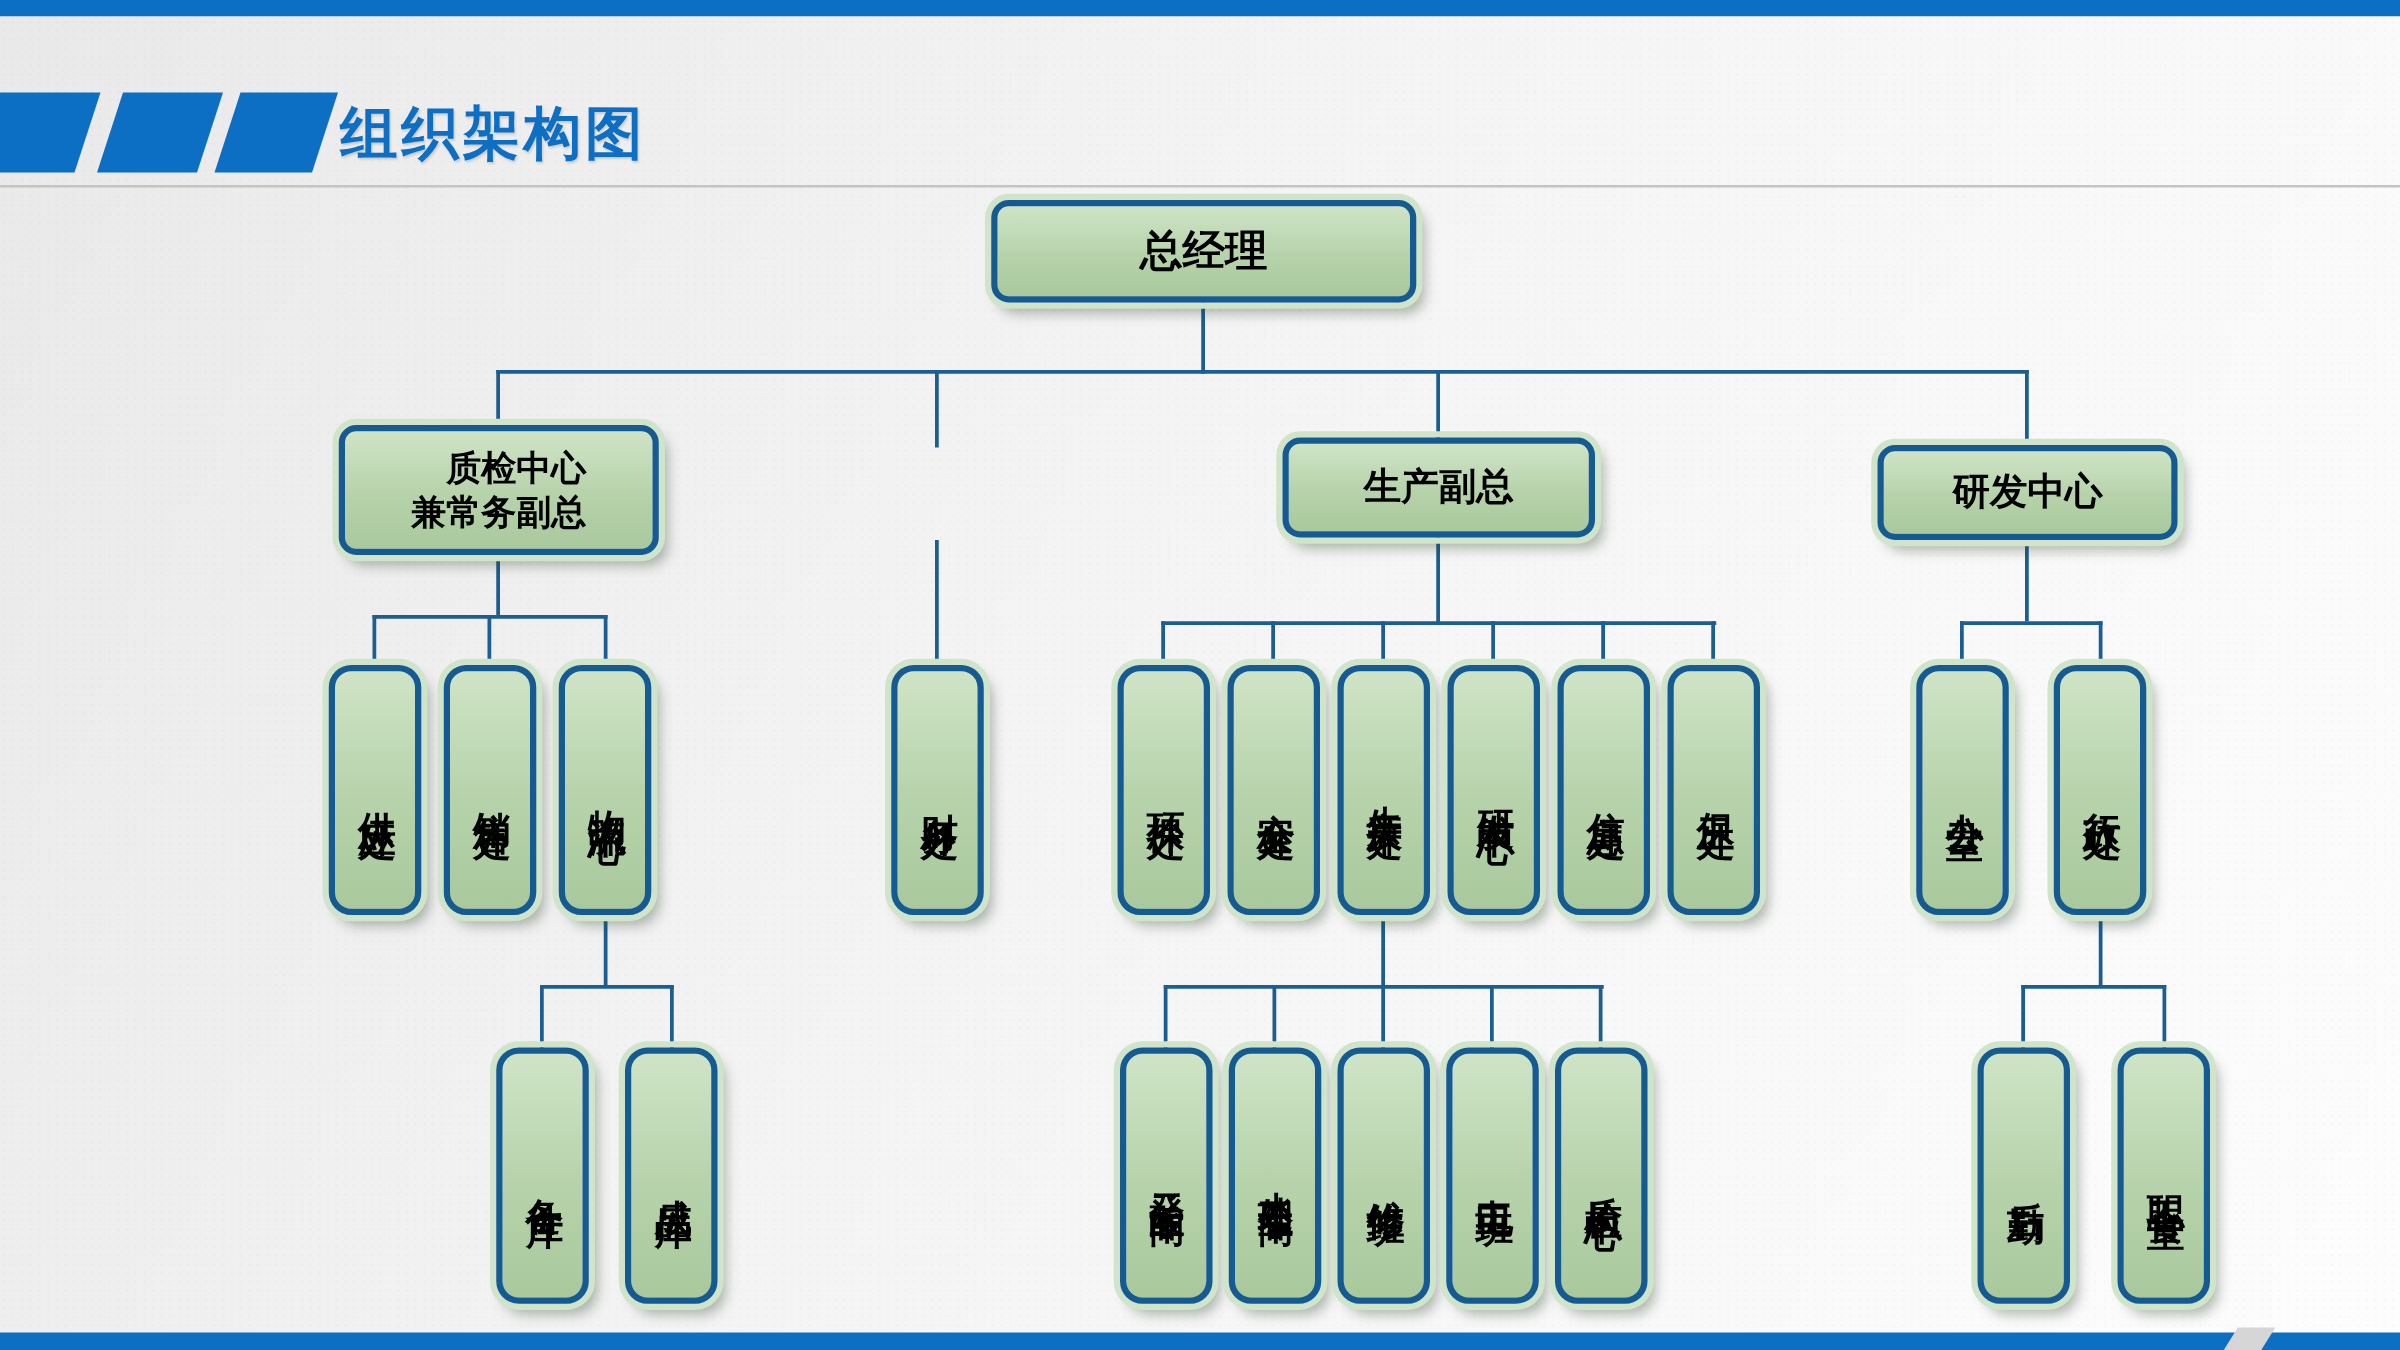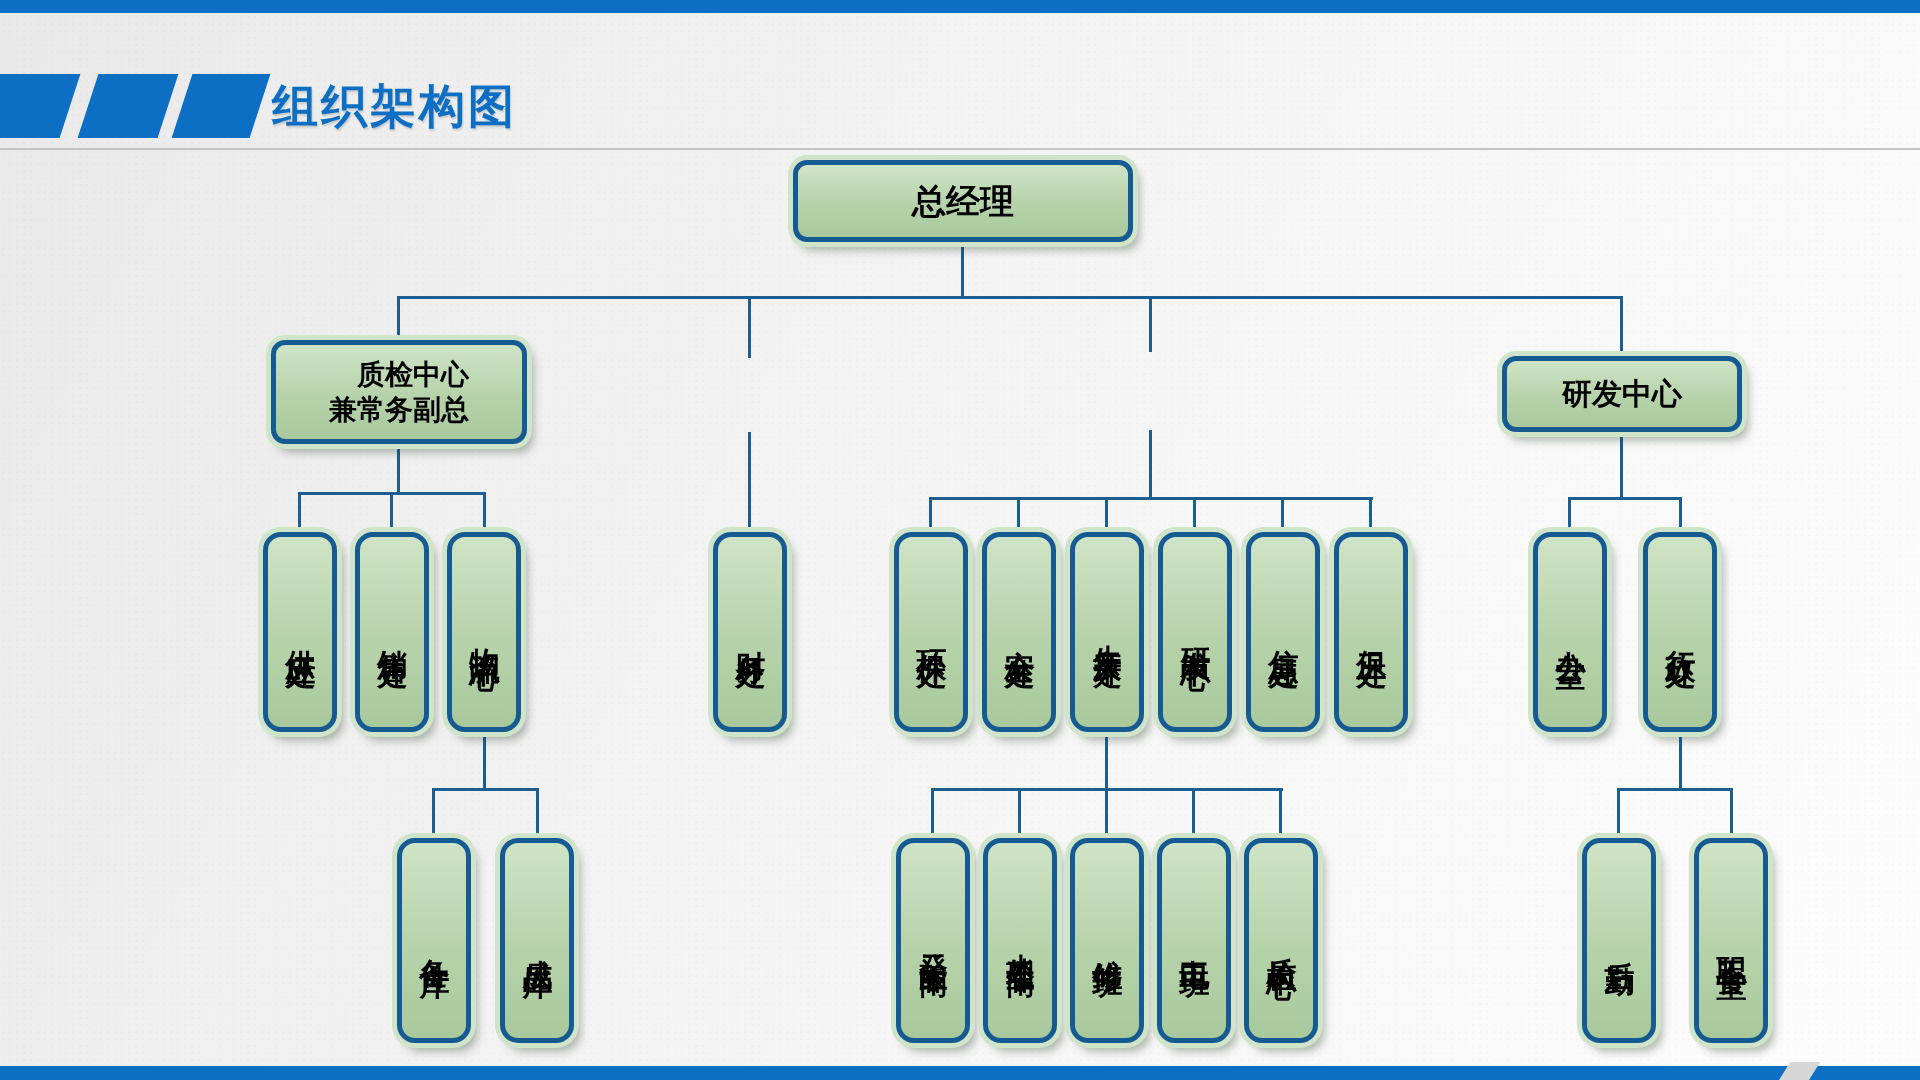--- a/index.html
+++ b/index.html
@@ -100,20 +100,21 @@
     <div class="line" style="left:1679px;top:732px;width:3px;height:58px;"></div>
     <div class="line" style="left:1617px;top:788px;width:116px;height:3px;"></div>
     <div class="line" style="left:1617px;top:788px;width:3px;height:52px;"></div>
     <div class="line" style="left:1730px;top:788px;width:3px;height:52px;"></div>
   </div>
 
   <div class="node h" style="left:793px;top:160px;width:340px;height:82px;font-size:34px;">总经理</div>
 
   <div class="node h" style="left:271px;top:340px;width:256px;height:104px;font-size:28px;">质检中心
 兼常务副总</div>
+  <div class="node h" style="left:1026px;top:350px;width:250px;height:80px;font-size:30px;">生产副总</div>
   <div class="node h" style="left:1502px;top:356px;width:240px;height:76px;font-size:30px;">研发中心</div>
 
   <div class="node v" style="left:263px;top:532px;width:74px;height:200px;">供应处</div>
   <div class="node v" style="left:355px;top:532px;width:74px;height:200px;">销售处</div>
   <div class="node v" style="left:447px;top:532px;width:74px;height:200px;">物流中心</div>
   <div class="node v" style="left:713px;top:532px;width:74px;height:200px;">财务处</div>
   <div class="node v" style="left:894px;top:532px;width:74px;height:200px;">环保处</div>
   <div class="node v" style="left:982px;top:532px;width:74px;height:200px;">安全处</div>
   <div class="node v small" style="left:1070px;top:532px;width:74px;height:200px;">生产技术处</div>
   <div class="node v" style="left:1158px;top:532px;width:74px;height:200px;">研发中心</div>

